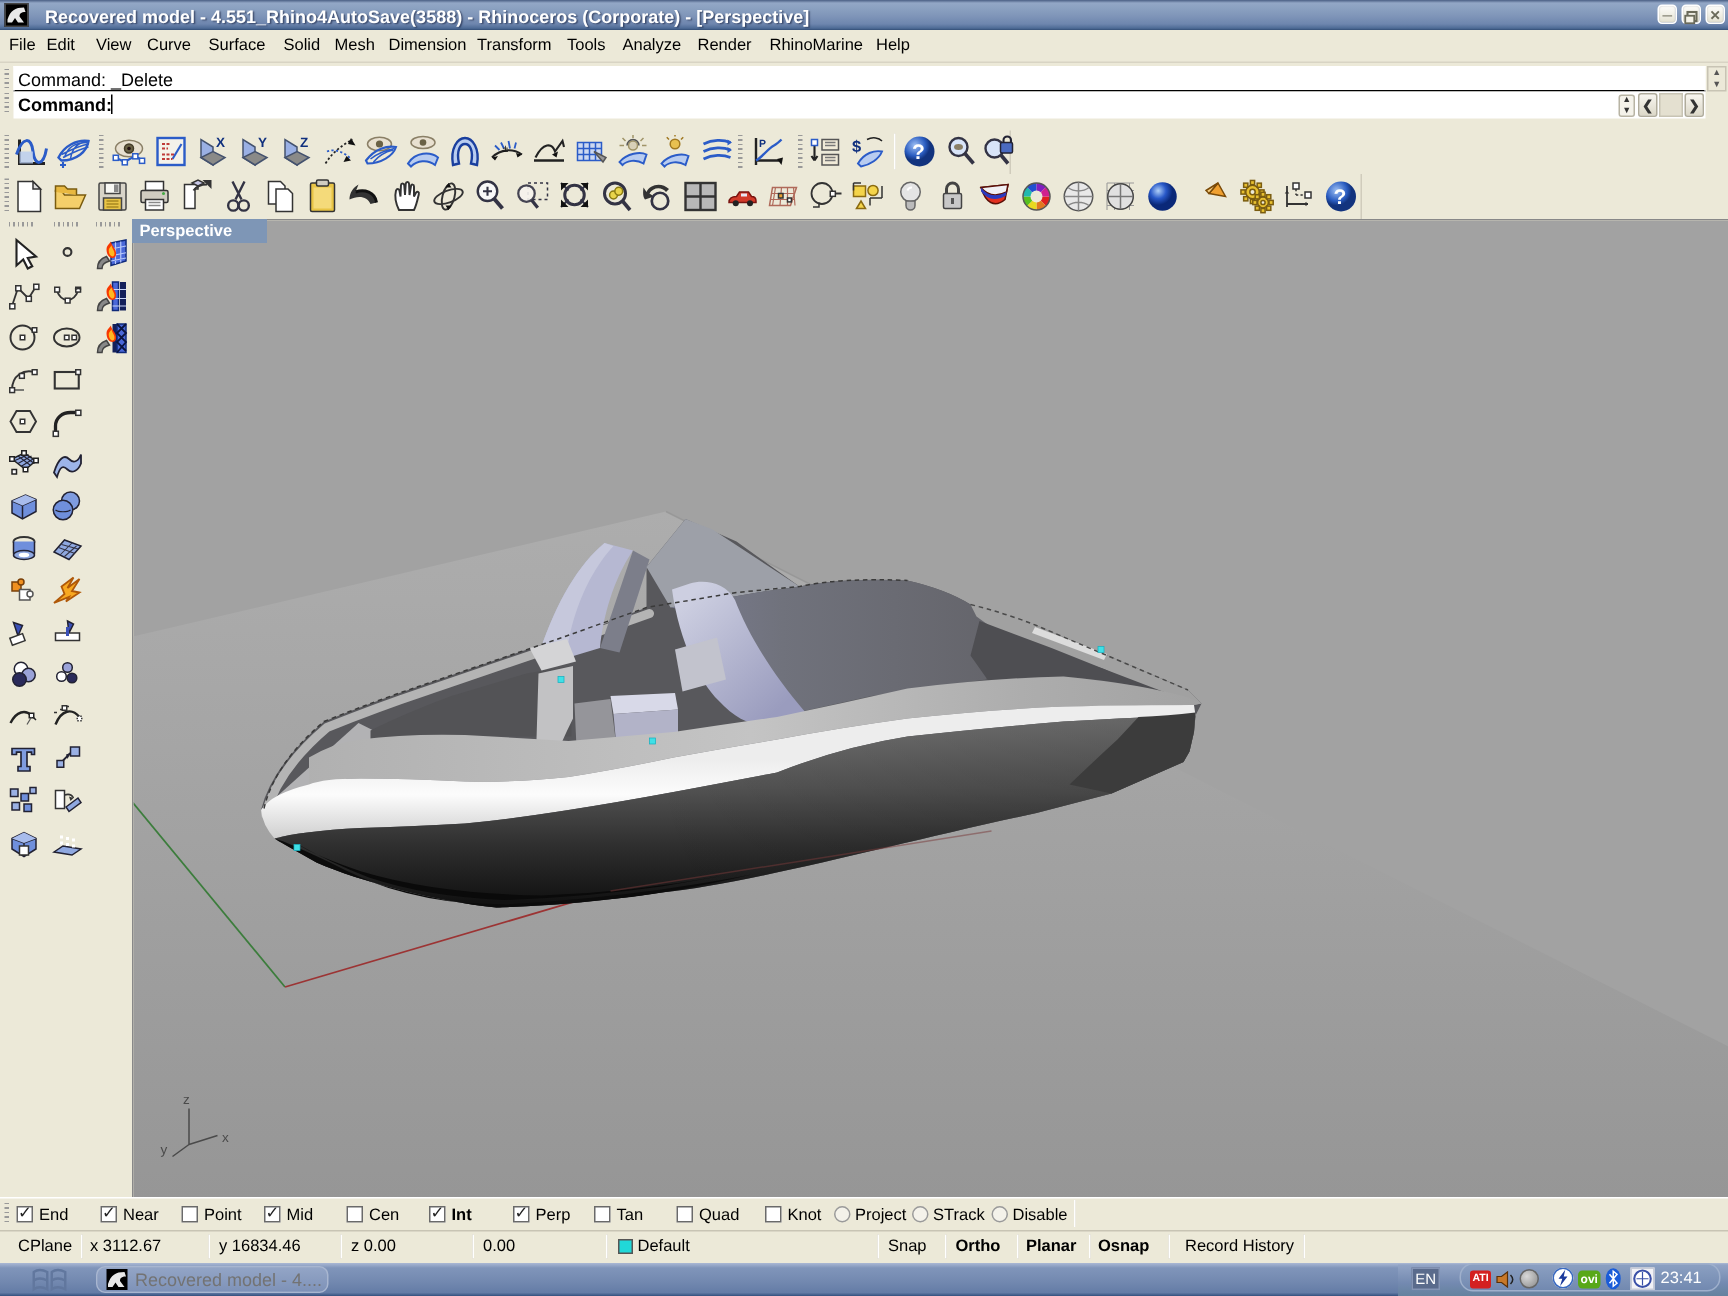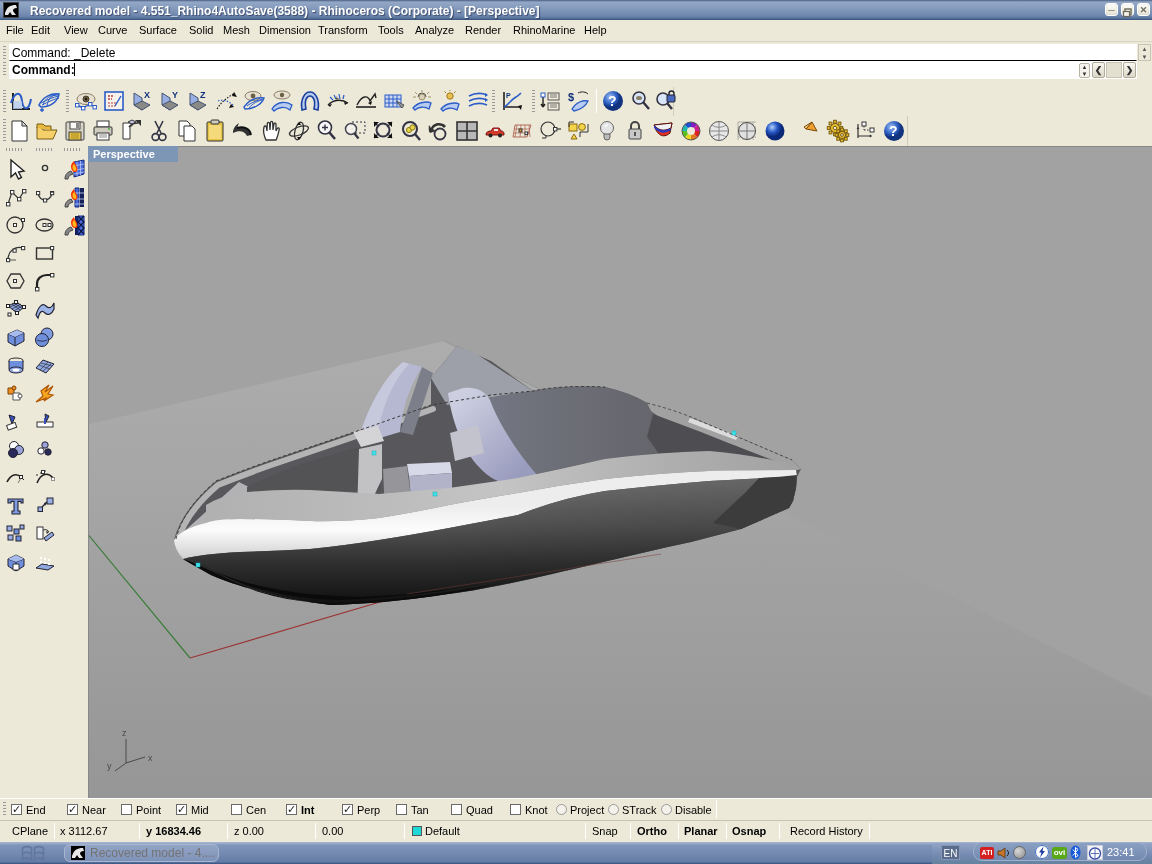--- a/index.html
+++ b/index.html
@@ -691,21 +691,21 @@
     <div class="rb" style="left:556px;top:804px;"></div>
     <div class="lbl" style="left:570px;top:804px;">Project</div>
     <div class="rb" style="left:608px;top:804px;"></div>
     <div class="lbl" style="left:622px;top:804px;">STrack</div>
     <div class="rb" style="left:661px;top:804px;"></div>
     <div class="lbl" style="left:675px;top:804px;">Disable</div>
     <div class="abs" style="left:716px;top:800px;width:1px;height:18px;background:#c8c4b4;border-right:1px solid #fff;"></div>
     <div class="abs" style="left:0;top:820px;width:1152px;height:22px;background:#ece9d8;border-top:1px solid #c8c4b4;"></div>
     <div class="sbtxt" style="left:12px;top:825px;font-weight:normal;">CPlane</div>
     <div class="sbtxt" style="left:60px;top:825px;font-weight:normal;">x 3112.67</div>
-    <div class="sbtxt" style="left:146px;top:825px;font-weight:bold;">y 16834.46</div>
+    <div class="sbtxt" style="left:146px;top:825px;font-weight:normal;">y 16834.46</div>
     <div class="sbtxt" style="left:234px;top:825px;font-weight:normal;">z 0.00</div>
     <div class="sbtxt" style="left:322px;top:825px;font-weight:normal;">0.00</div>
     <div class="sbtxt" style="left:425px;top:825px;font-weight:normal;">Default</div>
     <div class="sbtxt" style="left:592px;top:825px;font-weight:normal;">Snap</div>
     <div class="sbtxt" style="left:637px;top:825px;font-weight:bold;">Ortho</div>
     <div class="sbtxt" style="left:684px;top:825px;font-weight:bold;">Planar</div>
     <div class="sbtxt" style="left:732px;top:825px;font-weight:bold;">Osnap</div>
     <div class="sbtxt" style="left:790px;top:825px;font-weight:normal;">Record History</div>
     <div class="abs" style="left:412px;top:826px;width:10px;height:10px;background:#20d8d8;border:1px solid #555;"></div>
     <div class="ssep" style="left:54px;top:823px;"></div>

